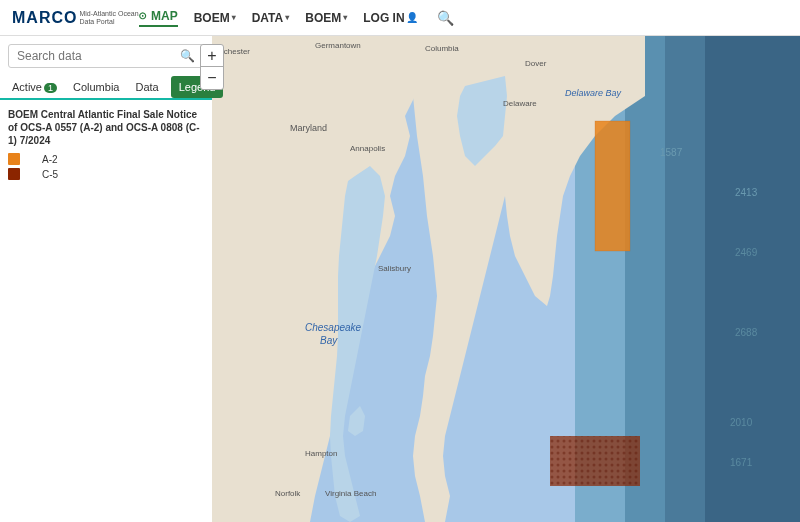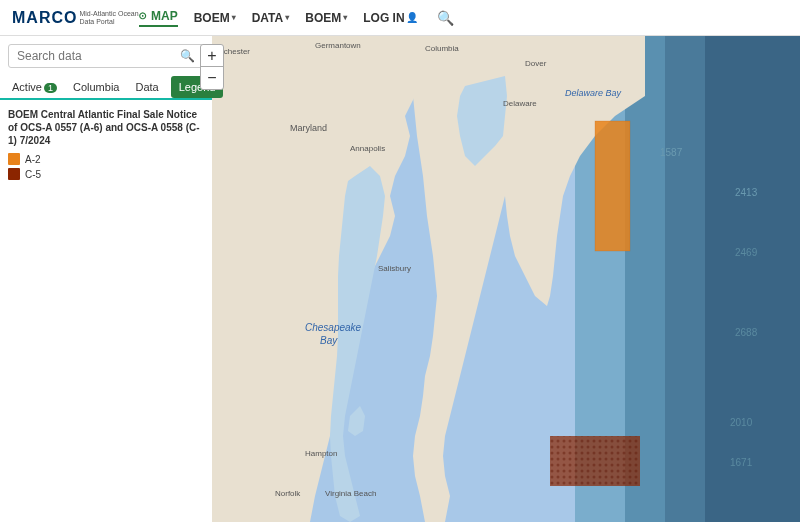--- a/index.html
+++ b/index.html
@@ -137,21 +137,21 @@
     #layer-title {
       font-size: 10px;
       font-weight: bold;
       color: #333;
       margin-bottom: 6px;
       line-height: 1.3;
     }
     .legend-item {
       display: flex;
       align-items: center;
-      gap: 5px;
+      gap: 22px;
       font-size: 10px;
       color: #333;
       margin-bottom: 3px;
     }
     .legend-swatch {
       width: 12px;
       height: 12px;
       border-radius: 1px;
       flex-shrink: 0;
     }
@@ -238,21 +238,21 @@
   </div>
   <div id="tabs">
     <div class="tab">
       <span>Active</span><span class="tab-badge">1</span>
     </div>
     <div class="tab">Columbia</div>
     <div class="tab">Data</div>
     <div class="tab legend-tab">Legend</div>
   </div>
   <div id="legend-content">
-    <div id="layer-title">BOEM Central Atlantic Final Sale Notice of OCS-A 0557 (A-6) and OCS-A 0558 (C-1) 7/2024</div>
+    <div id="layer-title">BOEM Central Atlantic Final Sale Notice of OCS-A 0557 (A-2) and OCS-A 0808 (C-1) 7/2024</div>
     <div class="legend-item">
       <div class="legend-swatch" style="background:#E8821A;"></div>
       <span>A-2</span>
     </div>
     <div class="legend-item">
       <div class="legend-swatch" style="background:#8B2500;"></div>
       <span>C-5</span>
     </div>
   </div>
 </div>

